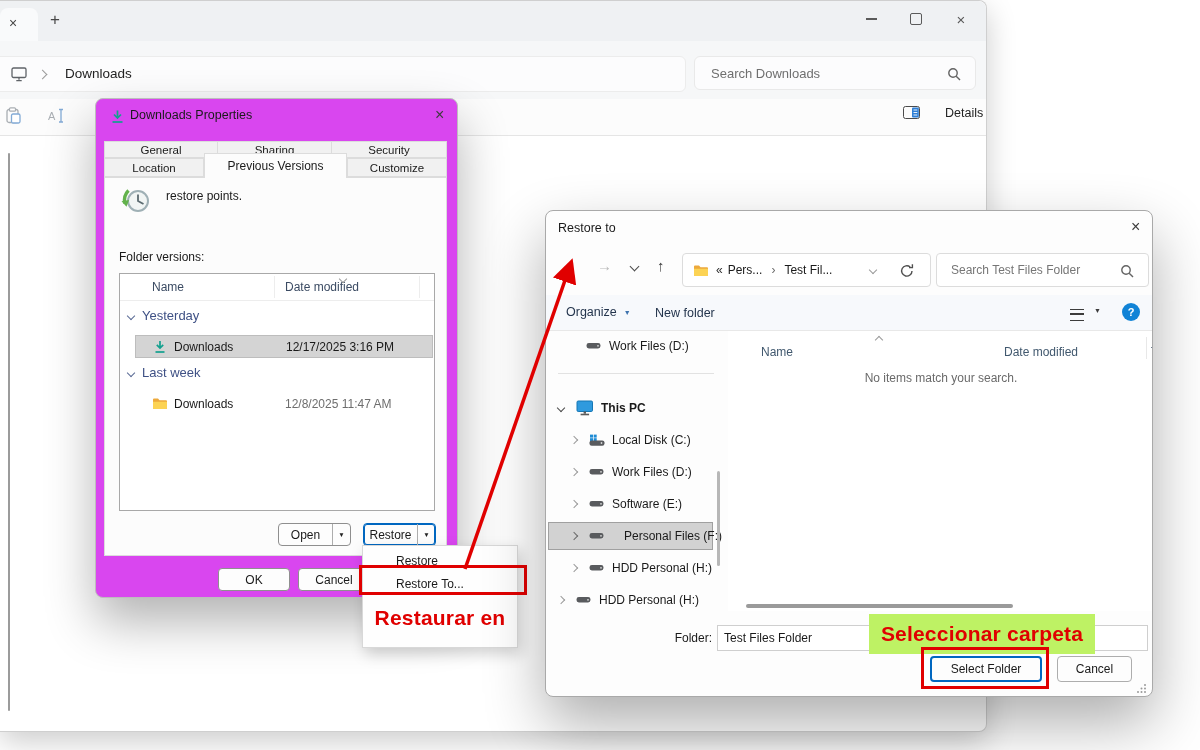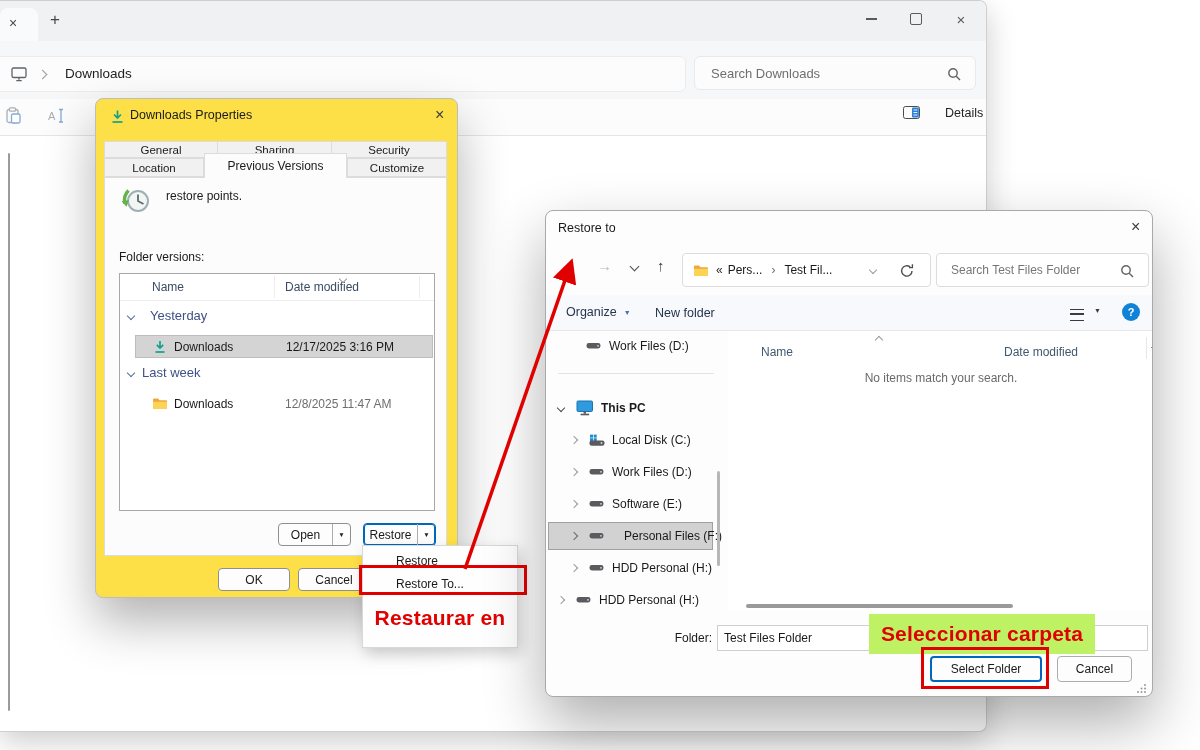--- a/index.html
+++ b/index.html
@@ -24,21 +24,21 @@
   .wcbtn{position:absolute;top:6px;width:34px;height:24px;display:flex;align-items:center;justify-content:center;}
   .minbar{width:11px;height:1.4px;background:#5a5a5a;}
   .maxsq{width:10px;height:10px;border:1.2px solid #5a5a5a;border-radius:2px;}
   .wcx{font-size:15px;color:#5a5a5a;}
   .addrrow{position:absolute;left:0;top:40px;width:100%;height:58px;background:#f6f7f8;}
   .crumbbar{position:absolute;left:-8px;top:15px;width:692px;height:34px;background:#fcfcfd;border:1px solid #ececec;border-radius:6px;display:flex;align-items:center;}
   .searchbar{position:absolute;left:694px;top:15px;width:282px;height:34px;background:#fcfcfd;border:1px solid #e9e9e9;border-radius:6px;display:flex;align-items:center;box-sizing:border-box;}
   .toolrow{position:absolute;left:0;top:98px;width:100%;height:36px;background:#fcfcfc;border-bottom:1px solid #e5e5e5;}
   .scrollline{position:absolute;left:8px;top:152px;width:2px;height:558px;background:#9b9b9b;border-radius:2px;}
   
-  .props{position:absolute;left:95px;top:98px;width:363px;height:500px;background:#fde047;
+  .props{position:absolute;left:95px;top:98px;width:363px;height:500px;background:#d946ef;
          border:1px solid #bdbdbd;border-radius:8px;box-shadow:0 24px 50px rgba(0,0,0,.30);z-index:10;box-sizing:border-box;}
   .dlg-title{position:absolute;left:0;top:0;width:100%;height:34px;}
   .dlg-x{position:absolute;font-size:16px;color:#3c3c3c;}
   .ptab{position:absolute;background:#f1f1f1;border:1px solid #dcdcdc;font-size:11.5px;display:flex;align-items:center;justify-content:center;box-sizing:border-box;color:#1a1a1a;}
   .ptab.active{background:#fcfcfc;border-bottom:none;z-index:2;}
   .ppanel{position:absolute;left:8px;top:78px;width:343px;height:379px;background:#fcfcfc;border:1px solid #dcdcdc;box-sizing:border-box;}
   .vlist{position:absolute;left:23px;top:174px;width:316px;height:238px;background:#fff;border:1px solid #a8a8a8;box-sizing:border-box;}
   .vhead{position:absolute;left:0;top:0;width:100%;height:26px;border-bottom:1px solid #ededed;font-size:12px;color:#3b4b63;}
   .vgroup{position:absolute;font-size:13px;color:#3f5185;}
   .vrow{position:absolute;display:flex;align-items:center;font-size:12px;height:23px;box-sizing:border-box;}
@@ -173,21 +173,21 @@
 
     <div class="vlist">
       <div class="vhead">
         <span class="abs" style="left:32px;top:6px;">Name</span>
         <span class="abs" style="left:165px;top:6px;">Date modified</span>
         <span class="chev down lite sm abs" style="left:220px;top:2px;"></span>
         <div class="abs" style="left:154px;top:2px;width:1px;height:22px;background:#ededed;"></div>
         <div class="abs" style="left:299px;top:2px;width:1px;height:22px;background:#ededed;"></div>
       </div>
 
-      <div class="vgroup abs" style="left:8px;top:34px;display:flex;align-items:center;gap:16px;">
+      <div class="vgroup abs" style="left:8px;top:34px;display:flex;align-items:center;gap:8px;">
         <span class="chev down sm" style="border-color:#5a6a95;"></span>
         <span>Yesterday</span>
       </div>
 
       <div class="vrow" style="left:15px;top:61px;width:298px;background:#d4d4d4;border:1px solid #bdbdbd;">
         <svg style="margin-left:17px;" width="14" height="14">
           <path d="M7 1v6.5 M3.8 4.8 L7 8 L10.2 4.8" stroke="#12a08e" stroke-width="1.7" fill="none"></path>
           <path d="M2.5 12h9" stroke="#12a08e" stroke-width="1.7"></path>
         </svg>
         <span style="margin-left:7px;">Downloads</span>

